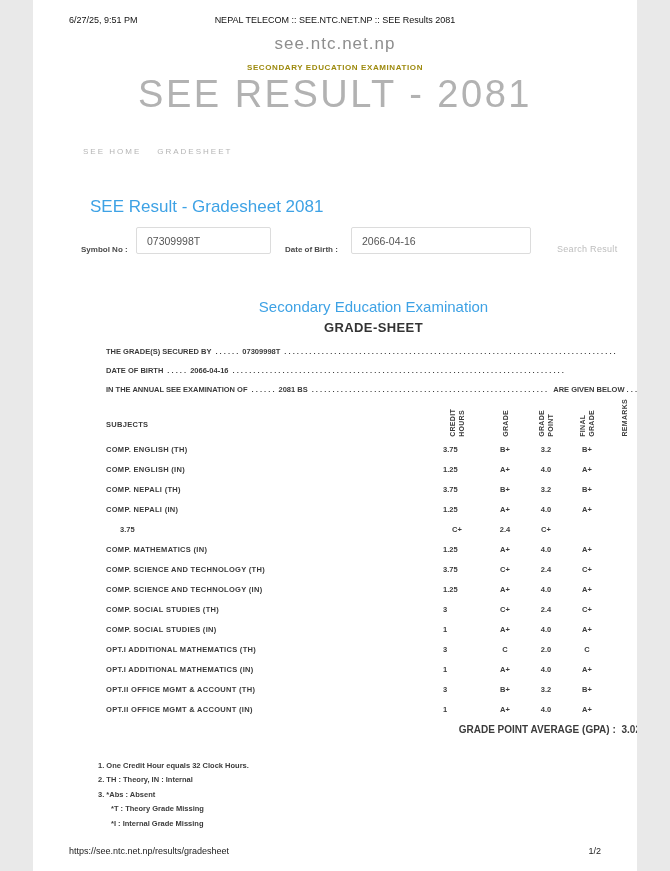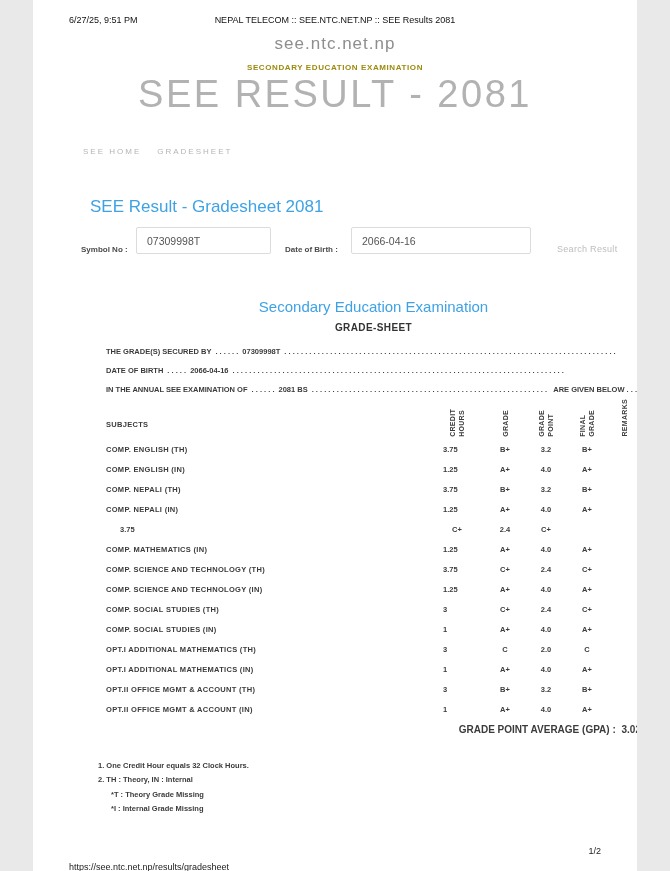--- a/index.html
+++ b/index.html
@@ -8,21 +8,21 @@
   .page {
     position:relative; width:604px; height:871px; margin:0 auto;
     background:#ffffff; overflow:hidden; color:#222;
   }
 
   
   .print-header { position:absolute; top:15px; left:0; width:100%; height:12px; font-size:9px; color:#111; }
   .print-date { position:absolute; left:36px; top:0; }
   .print-title { position:absolute; left:0; width:100%; text-align:center; top:0; }
   .print-footer { position:absolute; top:846px; left:0; width:100%; height:12px; font-size:9px; color:#222; }
-  .footer-url { position:absolute; left:36px; top:16px; }
+  .footer-url { position:absolute; left:36px; top:0; }
   .footer-page { position:absolute; right:36px; top:0; }
 
   
   .site-head { padding-top:34px; text-align:center; }
   .site-domain { font-size:17px; line-height:20px; color:#8e8e8e; letter-spacing:1px; }
   .site-tagline { margin-top:9px; font-size:8px; line-height:10px; font-weight:bold; color:#9d8a0e; letter-spacing:0.6px; }
   .site-banner { margin-top:4px; font-size:38px; line-height:34px; color:#b2b2b2; letter-spacing:2.5px; font-weight:400; }
 
   
   .nav { margin:36px 0 0 50px; display:flex; gap:16px; height:10px; }
@@ -35,21 +35,21 @@
   .sf-label-1 { width:55px; }
   .sf-label-2 { margin-left:14px; width:66px; }
   .sf-input { height:27px; border:1px solid #dcdcdc; border-radius:2px; padding:0 10px; font-size:10.5px; color:#555; font-family:"Liberation Sans",sans-serif; outline:none; }
   .sf-input-symbol { width:135px; }
   .sf-input-dob { width:180px; }
   .search-btn { margin-left:26px; background:none; border:none; font-size:9px; color:#bdbdbd; letter-spacing:0.3px; cursor:pointer; font-family:"Liberation Sans",sans-serif; }
 
   
   .sheet { margin-left:73px; width:535px; }
   .sheet-title { margin-top:44px; text-align:center; font-size:15px; line-height:18px; color:#3ea2e5; font-weight:400; }
-  .sheet-sub { margin-top:7px; text-align:center; font-size:10px; line-height:10px; font-weight:bold; color:#333; letter-spacing:0.4px; }
+  .sheet-sub { margin-top:7px; text-align:center; font-size:13px; line-height:10px; font-weight:bold; color:#333; letter-spacing:0.4px; }
 
   .statements { margin-top:9px; font-size:7.5px; font-weight:bold; color:#3b3b3b; }
   .stmt { display:flex; align-items:baseline; height:19px; line-height:19px; white-space:nowrap; overflow:hidden; }
   .stmt > span { margin-right:4px; }
   .stmt-fill { flex:1 1 auto; min-width:0; overflow:hidden; margin-right:4px; }
 
   .gtable { margin-top:0; font-size:7.5px; font-weight:bold; color:#3b3b3b; }
   .thead, .trow { display:grid; grid-template-columns:1fr 56px 40px 42px 40px 34px; }
   .thead { height:40px; align-items:end; }
   .th-subjects { padding-bottom:13px; letter-spacing:0.3px; }
@@ -266,20 +266,23 @@
       <span>3.02</span>
     </div>
 
     <div class="notes">
       <div class="note">
           <span>1. One Credit Hour equals 32 Clock Hours.</span>
         </div>
         <div class="note">
           <span>2. TH : Theory, IN : Internal</span>
         </div>
+        <div class="note">
+          <span>3. *Abs : Absent</span>
+        </div>
         <div class="note indent">
           <span>*T : Theory Grade Missing</span>
         </div>
         <div class="note indent">
           <span>*I : Internal Grade Missing</span>
         </div>
     </div>
   </div>
 
   <div class="print-footer">

